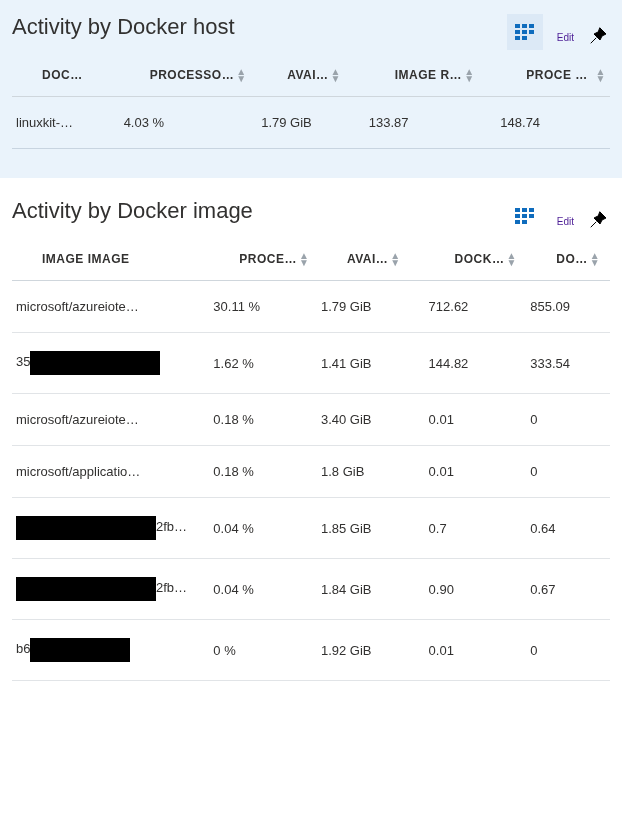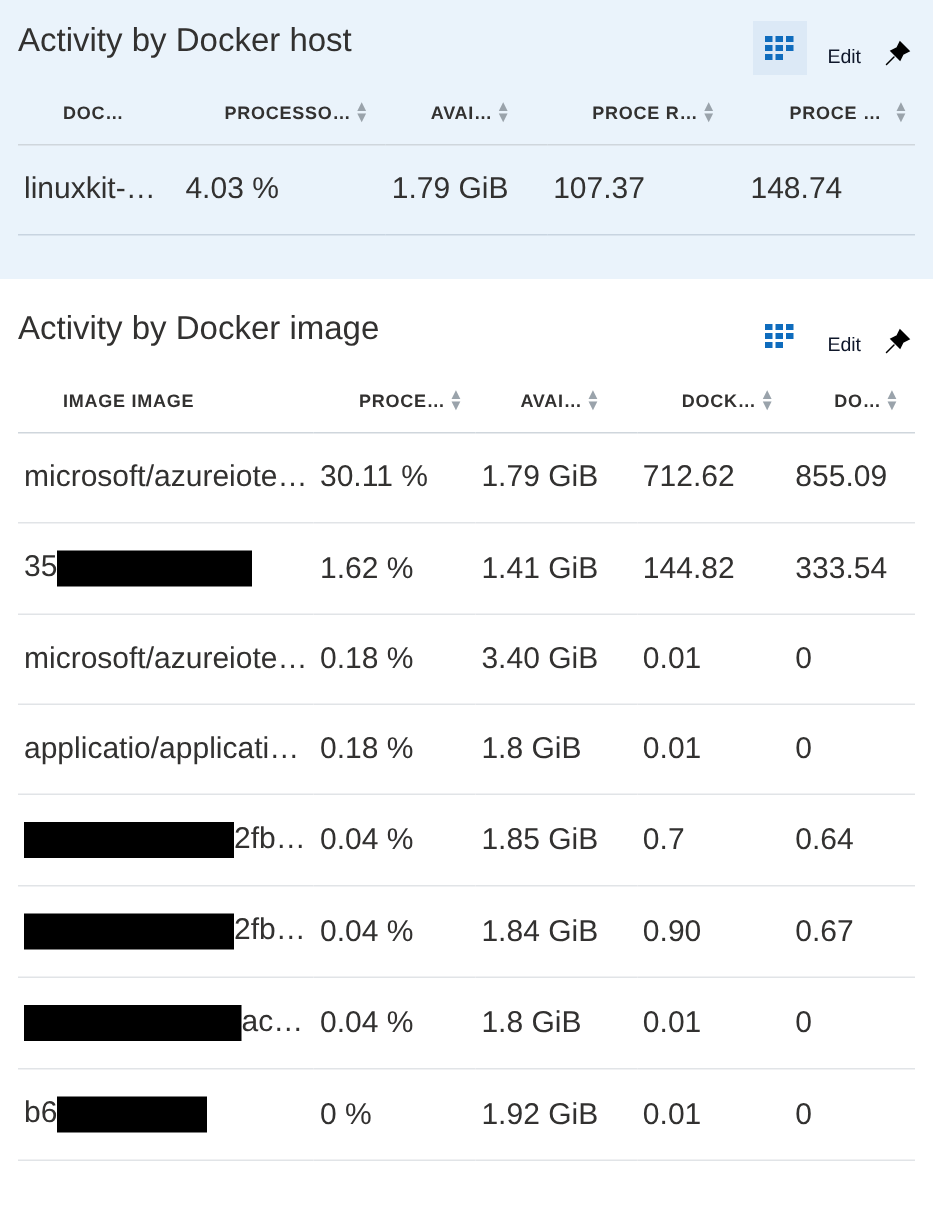--- a/index.html
+++ b/index.html
@@ -37,22 +37,22 @@
       color: #323130;
       padding-bottom: 20px;
     }
     .tile-icon-wrap {
       width: 36px; height: 36px;
       display: flex; align-items: center; justify-content: center;
     }
     .tile-icon-wrap.active { background: #dce9f6; }
     .tile-icon svg { display:block; }
     .edit-link {
-      color: #0f172a;
-      font-size: 13px;
+      color: #4c1d95;
+      font-size: 10px;
       align-self: center;
       cursor: pointer;
       padding: 0 6px;
     }
     .pin-icon {
       width: 22px; height: 22px;
       align-self: center;
       cursor: pointer;
     }
 
@@ -74,21 +74,21 @@
       max-width: 100%;
     }
     .sort-arrows {
       font-size: 10px; line-height: 7px; color: #9aa3ab;
       display: inline-flex; flex-direction: column; align-items:center;
       flex: 0 0 auto;
       user-select: none;
     }
 
     td {
-      font-size: 20px;
+      font-size: 13px;
       color: #323130;
       padding: 18px 4px 18px 4px;
       border-bottom: 1px solid #e1e4e7;
       white-space: nowrap;
       overflow: hidden; text-overflow: ellipsis;
       vertical-align: middle;
     }
     .panel-host td { border-bottom: 1px solid #c8d4e0; }
 
     .panel-host .spacer-row td { border-bottom: none; padding: 14px 0; }
@@ -159,21 +159,21 @@
             <div class="th-inner">
               <span class="th-label">AVAI…</span>
               <span class="sort-arrows">
                 <span>▲</span>
                 <span>▼</span>
               </span>
             </div>
           </th>
           <th>
             <div class="th-inner">
-              <span class="th-label">PROCE R…</span>
+              <span class="th-label">IMAGE R…</span>
               <span class="sort-arrows">
                 <span>▲</span>
                 <span>▼</span>
               </span>
             </div>
           </th>
           <th>
             <div class="th-inner">
               <span class="th-label">PROCE T…</span>
               <span class="sort-arrows">
@@ -182,21 +182,21 @@
               </span>
             </div>
           </th>
         </tr>
     </thead>
     <tbody>
       <tr>
         <td>linuxkit-…</td>
         <td>4.03 %</td>
         <td>1.79 GiB</td>
-        <td>107.37</td>
+        <td>133.87</td>
         <td>148.74</td>
       </tr>
       <tr class="spacer-row">
           <td colspan="5"></td>
         </tr>
     </tbody>
   </table>
 </div>
 
 <div class="panel panel-image">
@@ -295,48 +295,41 @@
           <td>333.54</td>
         </tr>
         <tr>
           <td>microsoft/azureiote…</td>
           <td>0.18 %</td>
           <td>3.40 GiB</td>
           <td>0.01</td>
           <td>0</td>
         </tr>
         <tr>
-          <td>applicatio/applicatio…</td>
+          <td>microsoft/applicatio…</td>
           <td>0.18 %</td>
           <td>1.8 GiB</td>
           <td>0.01</td>
           <td>0</td>
         </tr>
         <tr>
           <td><span class="redact" style="width: 140px;"></span>2fb…</td>
           <td>0.04 %</td>
           <td>1.85 GiB</td>
           <td>0.7</td>
           <td>0.64</td>
         </tr>
         <tr>
           <td><span class="redact" style="width: 140px;"></span>2fb…</td>
           <td>0.04 %</td>
           <td>1.84 GiB</td>
           <td>0.90</td>
           <td>0.67</td>
         </tr>
         <tr>
-          <td><span class="redact" style="width: 145px;"></span>acr…</td>
-          <td>0.04 %</td>
-          <td>1.8 GiB</td>
-          <td>0.01</td>
-          <td>0</td>
-        </tr>
-        <tr>
           <td>b6<span class="redact" style="width: 100px;"></span></td>
           <td>0 %</td>
           <td>1.92 GiB</td>
           <td>0.01</td>
           <td>0</td>
         </tr>
       </tbody>
   </table>
 </div>
 

